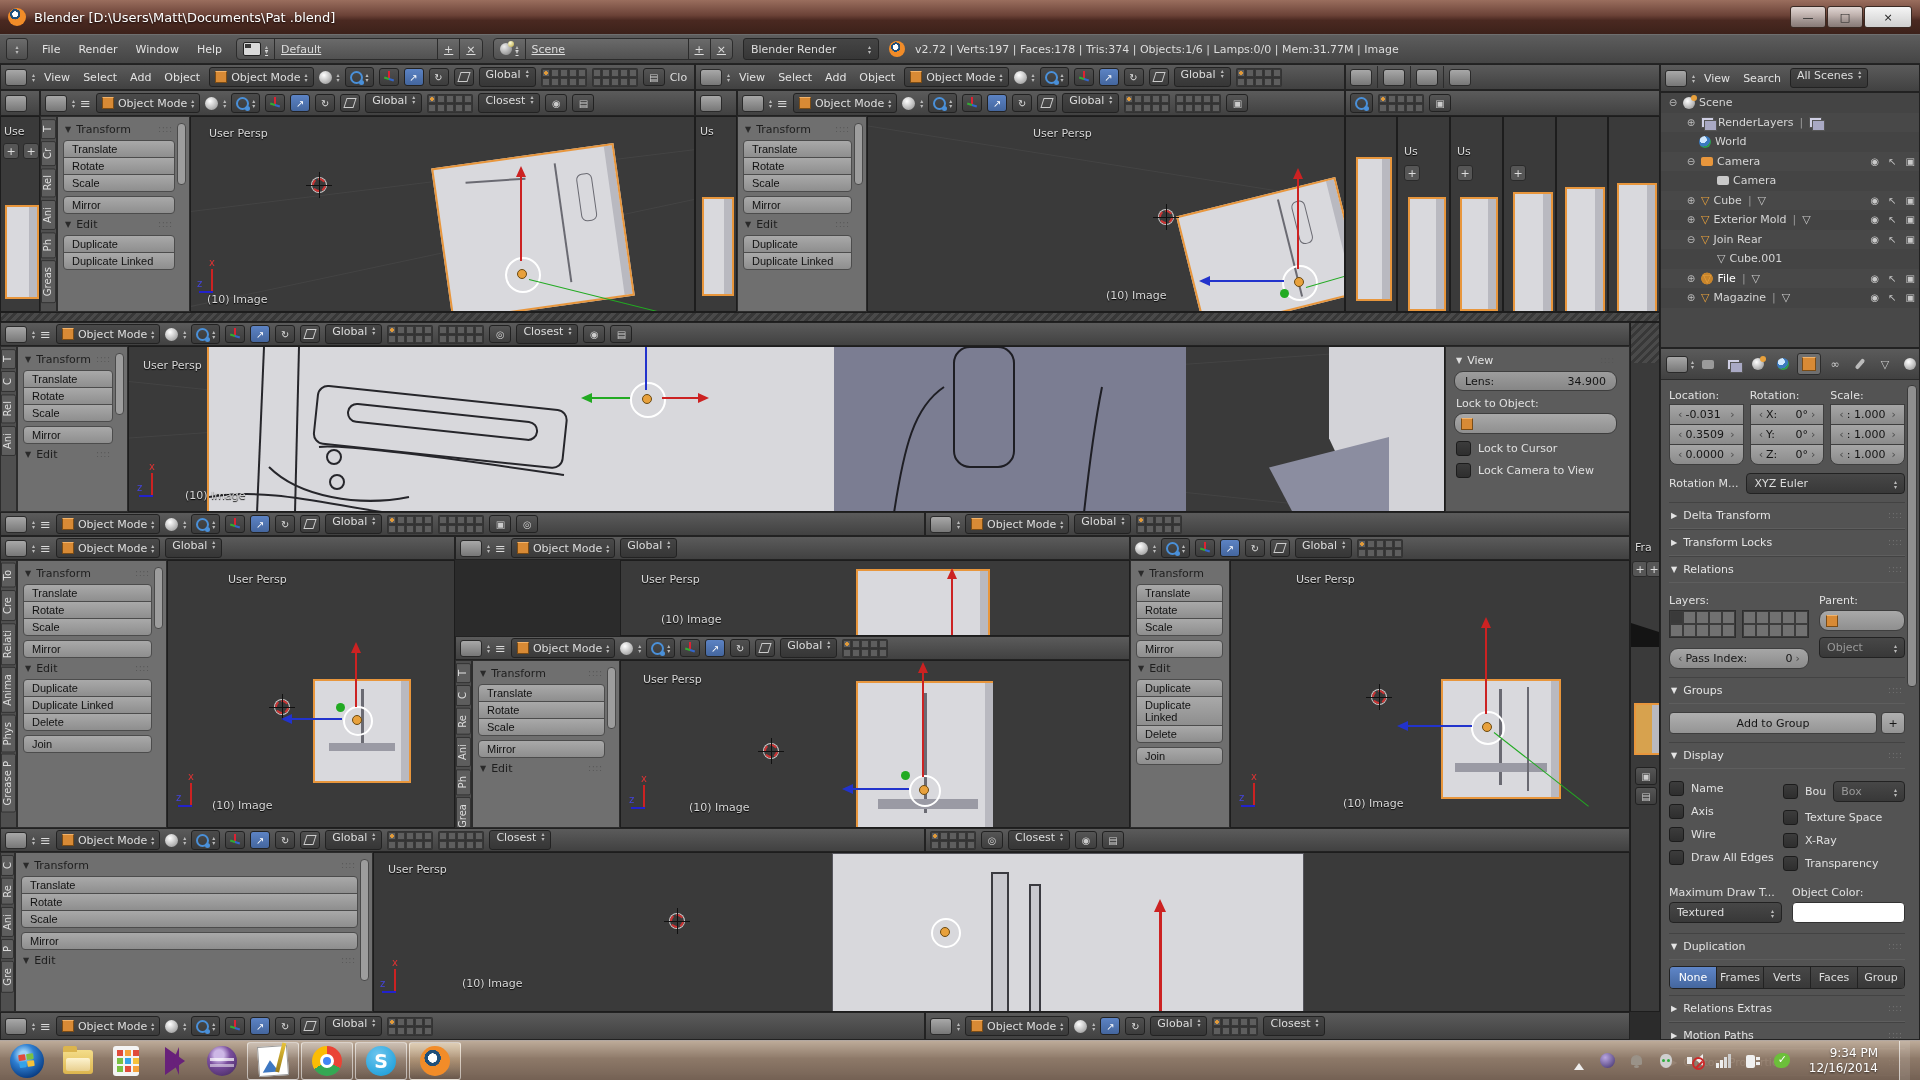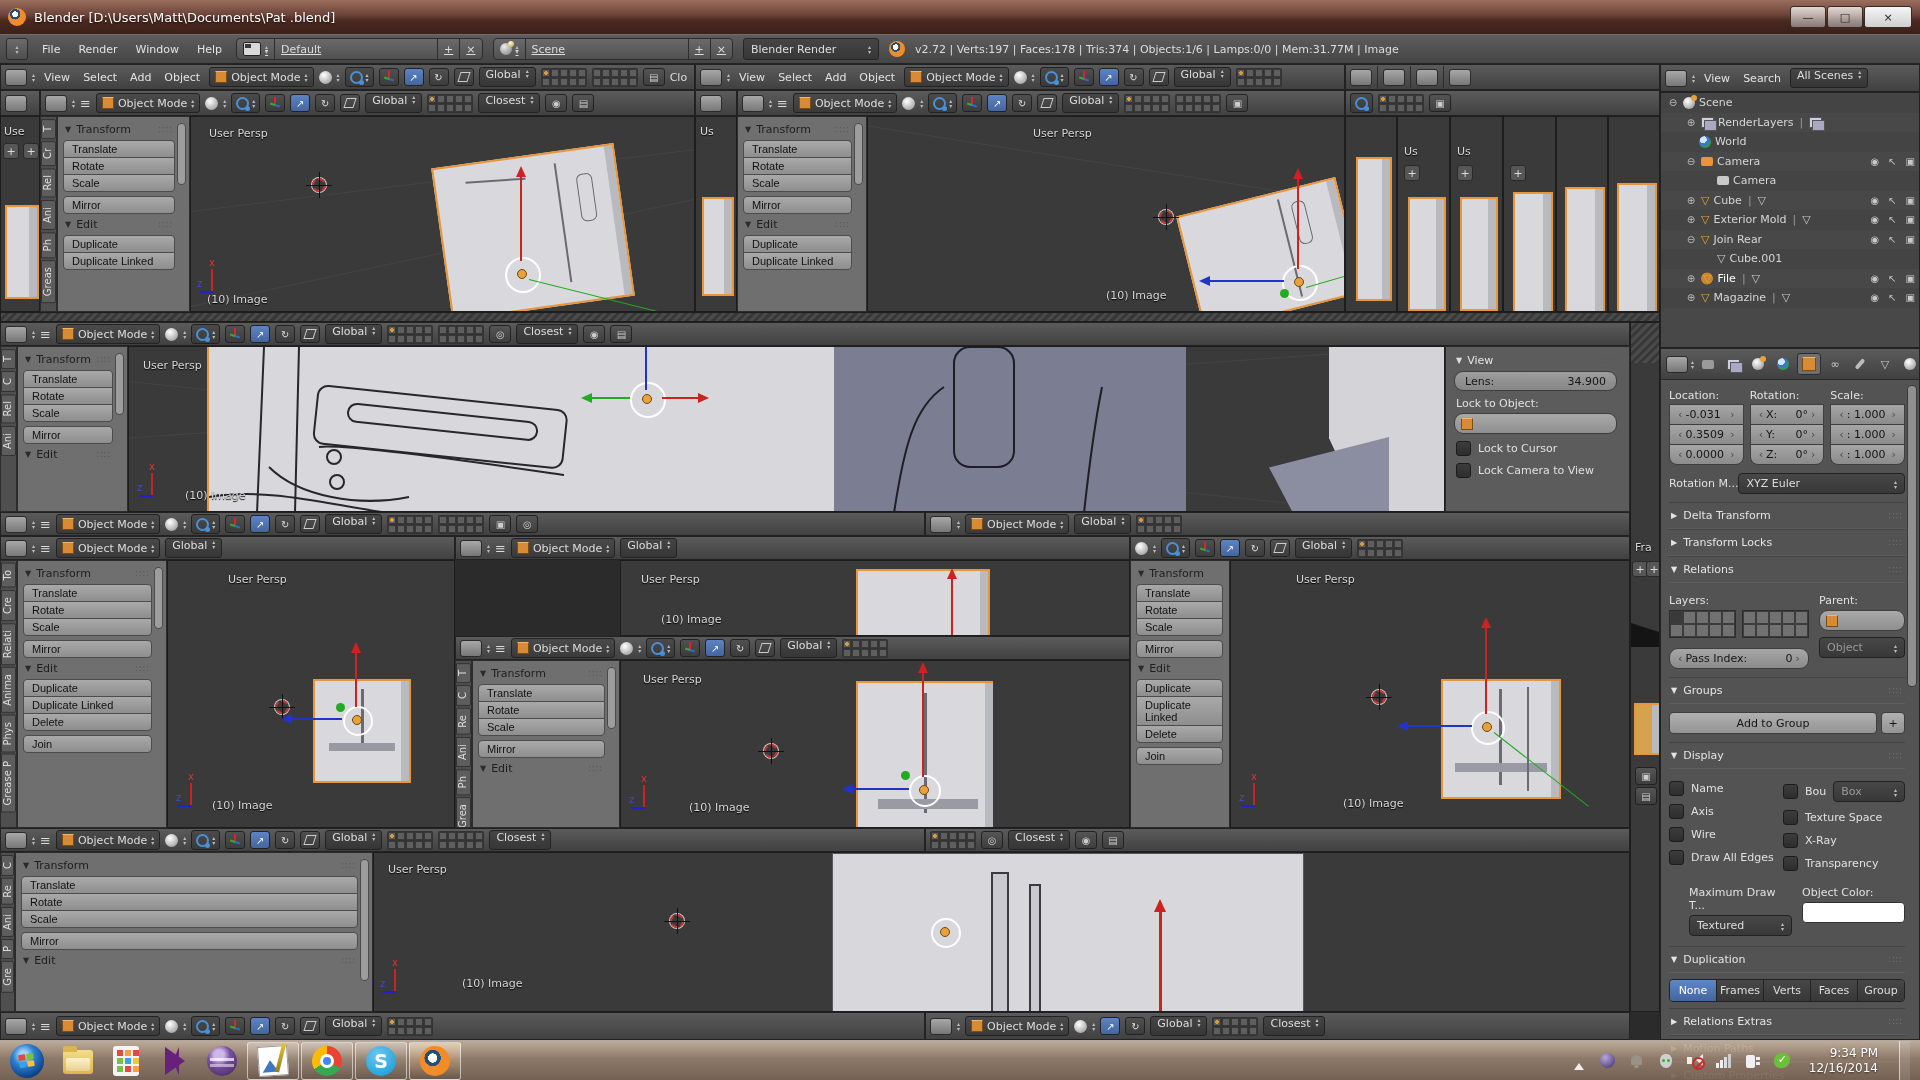--- a/index.html
+++ b/index.html
@@ -1521,21 +1521,21 @@
                 <span>: 1.000</span>
               </span>
             </div>
           <div class="sl">
               <span class="t">
                 <span>: 1.000</span>
               </span>
             </div>
         </div>
       </div>
-      <div style="display:flex;align-items:center;margin:8px 0;">
+      <div style="display:flex;align-items:center;gap:8px;margin:8px 0;">
         <span class="plab">Rotation M...</span>
         <span class="pdrop" style="flex:1;">
             <span>XYZ Euler</span>
             <span class="ud" style="margin-left:auto;"></span>
           </span>
       </div>
       <div class="collapse">
           <span>Delta Transform</span>
           <span class="dots">::::</span>
         </div>
@@ -1642,21 +1642,21 @@
               <span class="chkbox"></span>
               <span>X-Ray</span>
             </div>
           <div class="pchk">
               <span class="chkbox"></span>
               <span>Transparency</span>
             </div>
         </div>
       </div>
       <div style="display:flex;gap:10px;margin-top:4px;">
-        <div style="flex:1;margin-left:20px;">
+        <div style="flex:1;">
           <div class="plab">Maximum Draw T...</div>
           <div class="pdrop">
               <span>Textured</span>
               <span class="ud" style="margin-left:auto;"></span>
             </div>
         </div>
         <div style="flex:1;">
           <div class="plab">Object Color:</div>
           <div style="height:19px;background:#fff;border:1px solid #333;border-radius:4px;"></div>
         </div>

